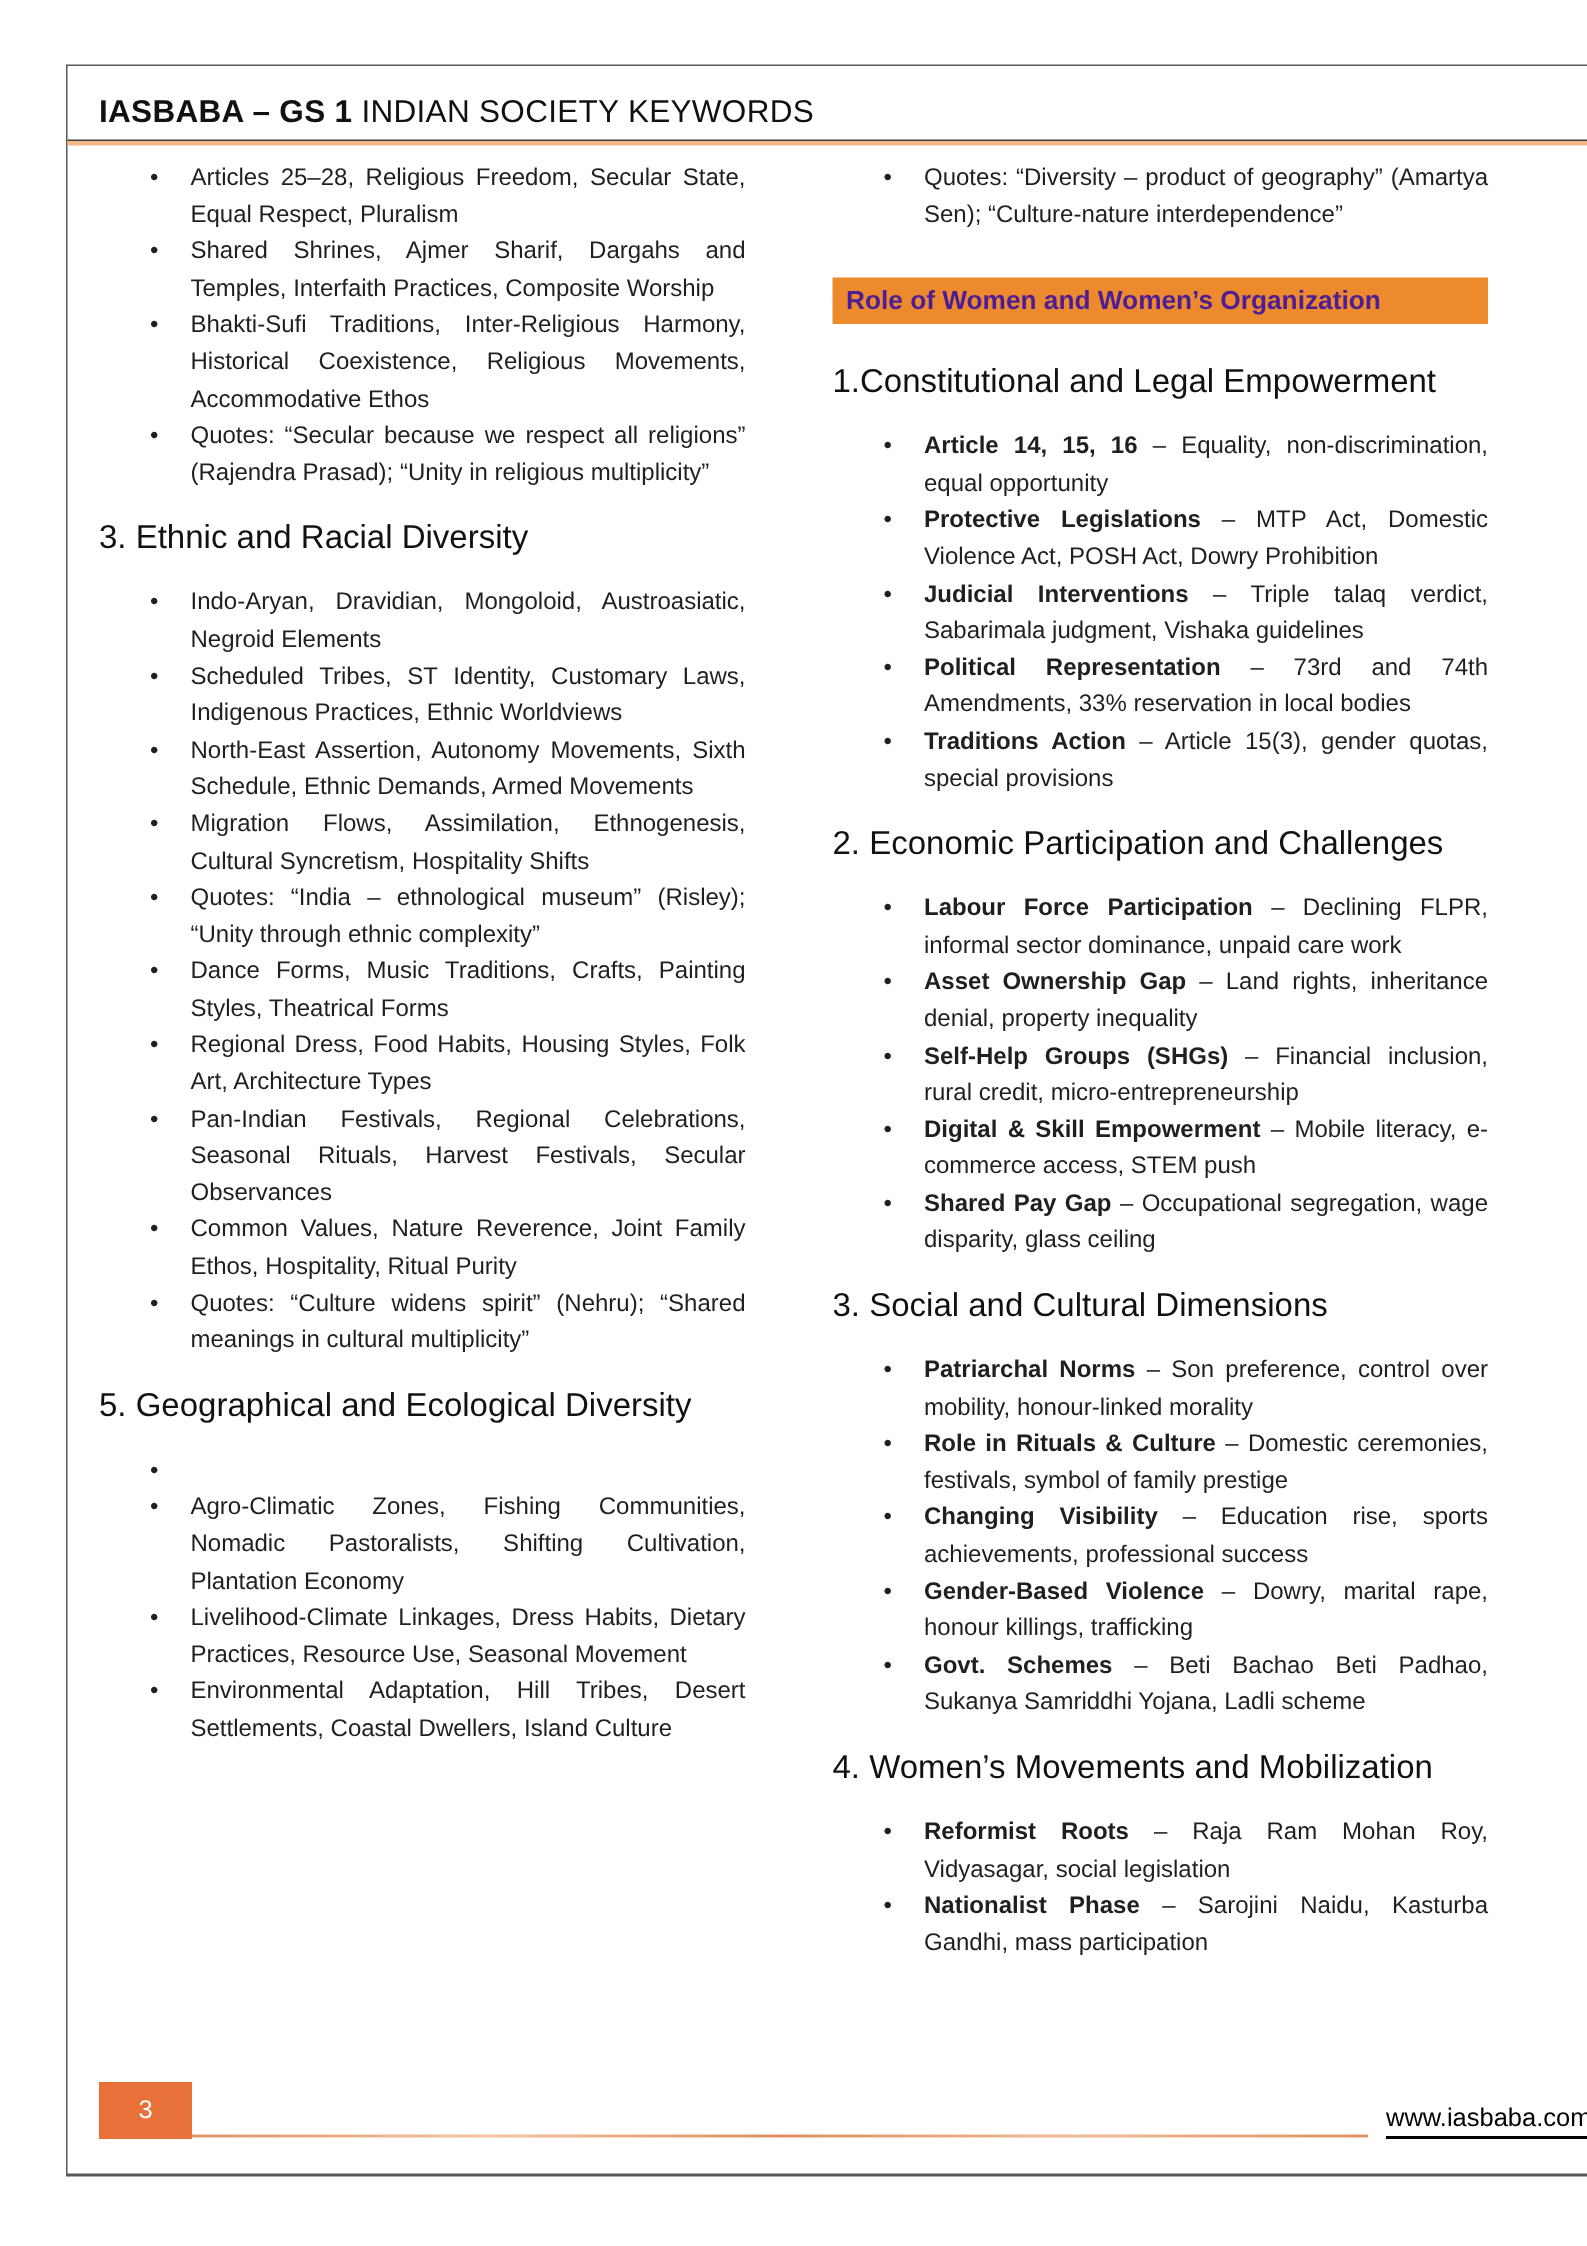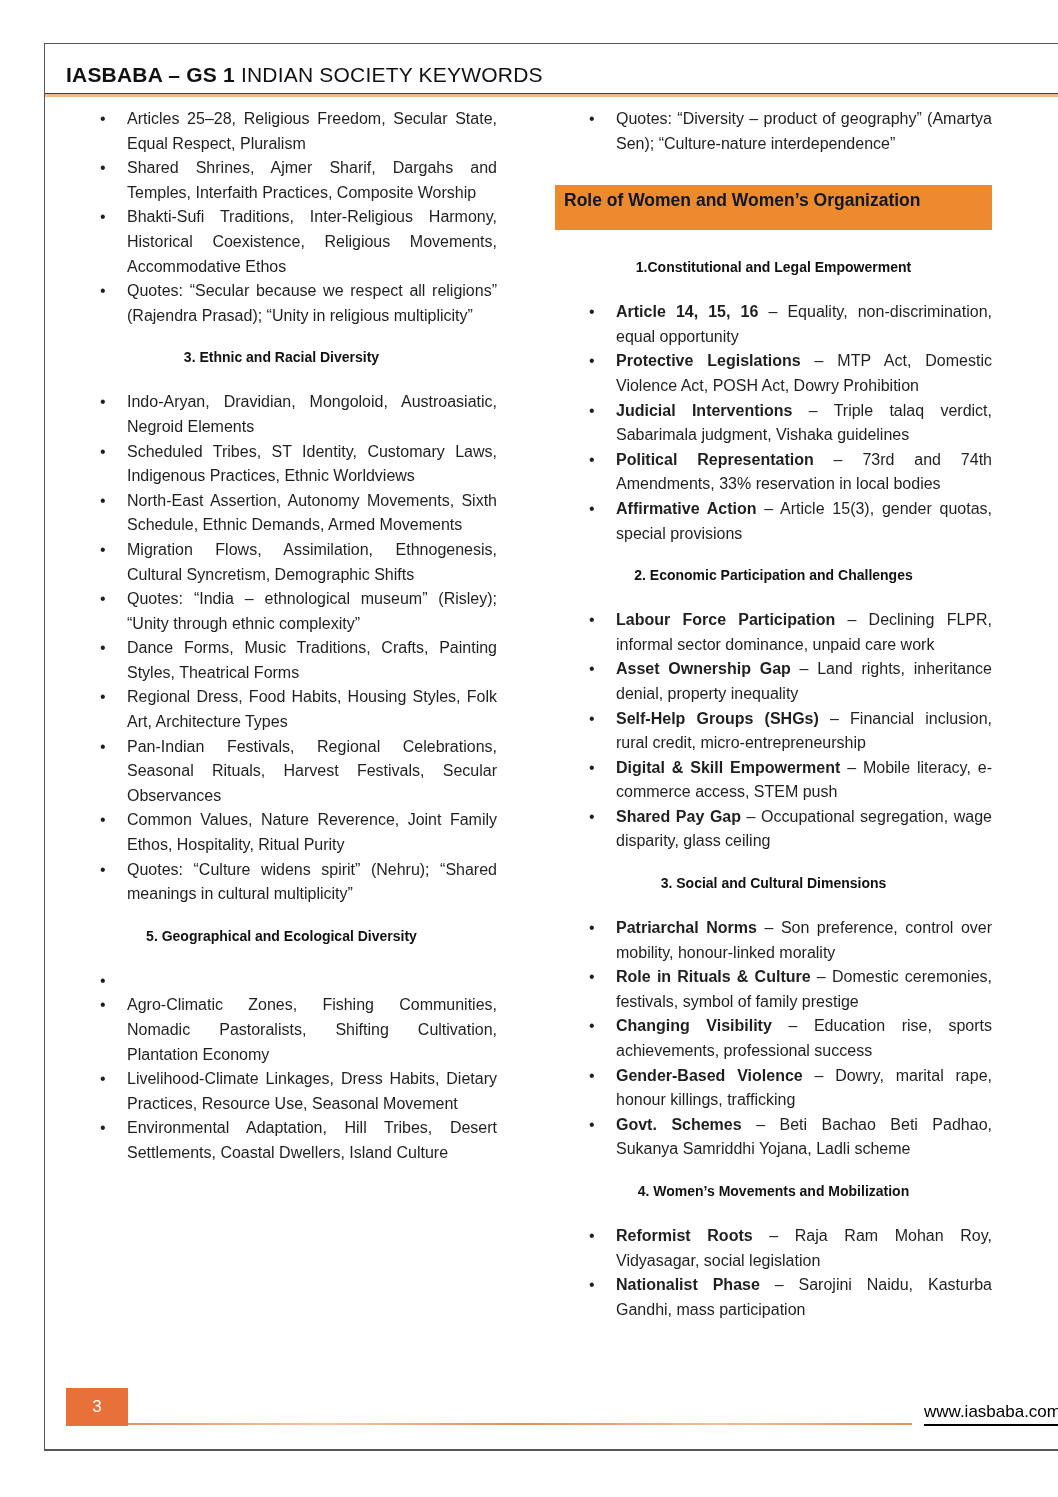--- a/index.html
+++ b/index.html
@@ -15,25 +15,25 @@
   .doc-title .bold { font-weight:bold; }
   .header-rule { margin-top:5px; }
   .header-rule .dark { height:1px; background:#3f3f3f; }
   .header-rule .peach { height:3px; background:var(--peach,#F2B687); }
 
   .columns { display:flex; gap:58px; padding:0 21px; margin-top:10px; }
   .col { font-size:16px; line-height:24.6px; }
   .col-left  { width:431px; }
   .col-right { width:437px; }
 
-  .sec-heading { font-weight:bold; font-size:14px; line-height:25px;
-                 color:#111; margin:17px 0 20px;text-align:center; }
-
-  .banner { background:var(--banner,#ED8A2D); color:#0f172a; font-weight:bold;
-            font-size:17.5px; line-height:22px; padding:4px 9px 19px;
+  .sec-heading { font-weight:normal; font-size:22px; line-height:25px;
+                 color:#111; margin:17px 0 20px; }
+
+  .banner { background:var(--banner,#ED8A2D); color:#4c1d95; font-weight:bold;
+            font-size:17.5px; line-height:22px; padding:4px 9px 5px;
             margin:29px 0 25px; }
 
   .bullet { display:flex; padding-left:34px; }
   .marker { flex:0 0 27px; }
   .btext  { flex:1; text-align:justify; }
   .btext .bld { font-weight:bold; }
 
   .footer { position:absolute; left:21px; right:21px; bottom:23px;
             display:flex; align-items:flex-end; }
   .page-badge { width:62px; height:38px; background:var(--badge,#E8713A);
@@ -83,21 +83,21 @@
         <div class="bullet">
           <span class="marker">•</span>
           <div class="btext"><span>Scheduled Tribes, ST Identity, Customary Laws, Indigenous Practices, Ethnic Worldviews</span></div>
         </div>
         <div class="bullet">
           <span class="marker">•</span>
           <div class="btext"><span>North-East Assertion, Autonomy Movements, Sixth Schedule, Ethnic Demands, Armed Movements</span></div>
         </div>
         <div class="bullet">
           <span class="marker">•</span>
-          <div class="btext"><span>Migration Flows, Assimilation, Ethnogenesis, Cultural Syncretism, Demographic Shifts</span></div>
+          <div class="btext"><span>Migration Flows, Assimilation, Ethnogenesis, Cultural Syncretism, Hospitality Shifts</span></div>
         </div>
         <div class="bullet">
           <span class="marker">•</span>
           <div class="btext"><span>Quotes: “India – ethnological museum” (Risley); “Unity through ethnic complexity”</span></div>
         </div>
         <div class="bullet">
           <span class="marker">•</span>
           <div class="btext"><span>Dance Forms, Music Traditions, Crafts, Painting Styles, Theatrical Forms</span></div>
         </div>
         <div class="bullet">
@@ -151,21 +151,21 @@
         <div class="bullet">
           <span class="marker">•</span>
           <div class="btext"><span class="bld">Judicial Interventions</span> <span>– Triple talaq verdict, Sabarimala judgment, Vishaka guidelines</span></div>
         </div>
         <div class="bullet">
           <span class="marker">•</span>
           <div class="btext"><span class="bld">Political Representation</span> <span>– 73rd and 74th Amendments, 33% reservation in local bodies</span></div>
         </div>
         <div class="bullet">
           <span class="marker">•</span>
-          <div class="btext"><span class="bld">Affirmative Action</span> <span>– Article 15(3), gender quotas, special provisions</span></div>
+          <div class="btext"><span class="bld">Traditions Action</span> <span>– Article 15(3), gender quotas, special provisions</span></div>
         </div>
         <div class="sec-heading">2. Economic Participation and Challenges</div>
         <div class="bullet">
           <span class="marker">•</span>
           <div class="btext"><span class="bld">Labour Force Participation</span> <span>– Declining FLPR, informal sector dominance, unpaid care work</span></div>
         </div>
         <div class="bullet">
           <span class="marker">•</span>
           <div class="btext"><span class="bld">Asset Ownership Gap</span> <span>– Land rights, inheritance denial, property inequality</span></div>
         </div>

